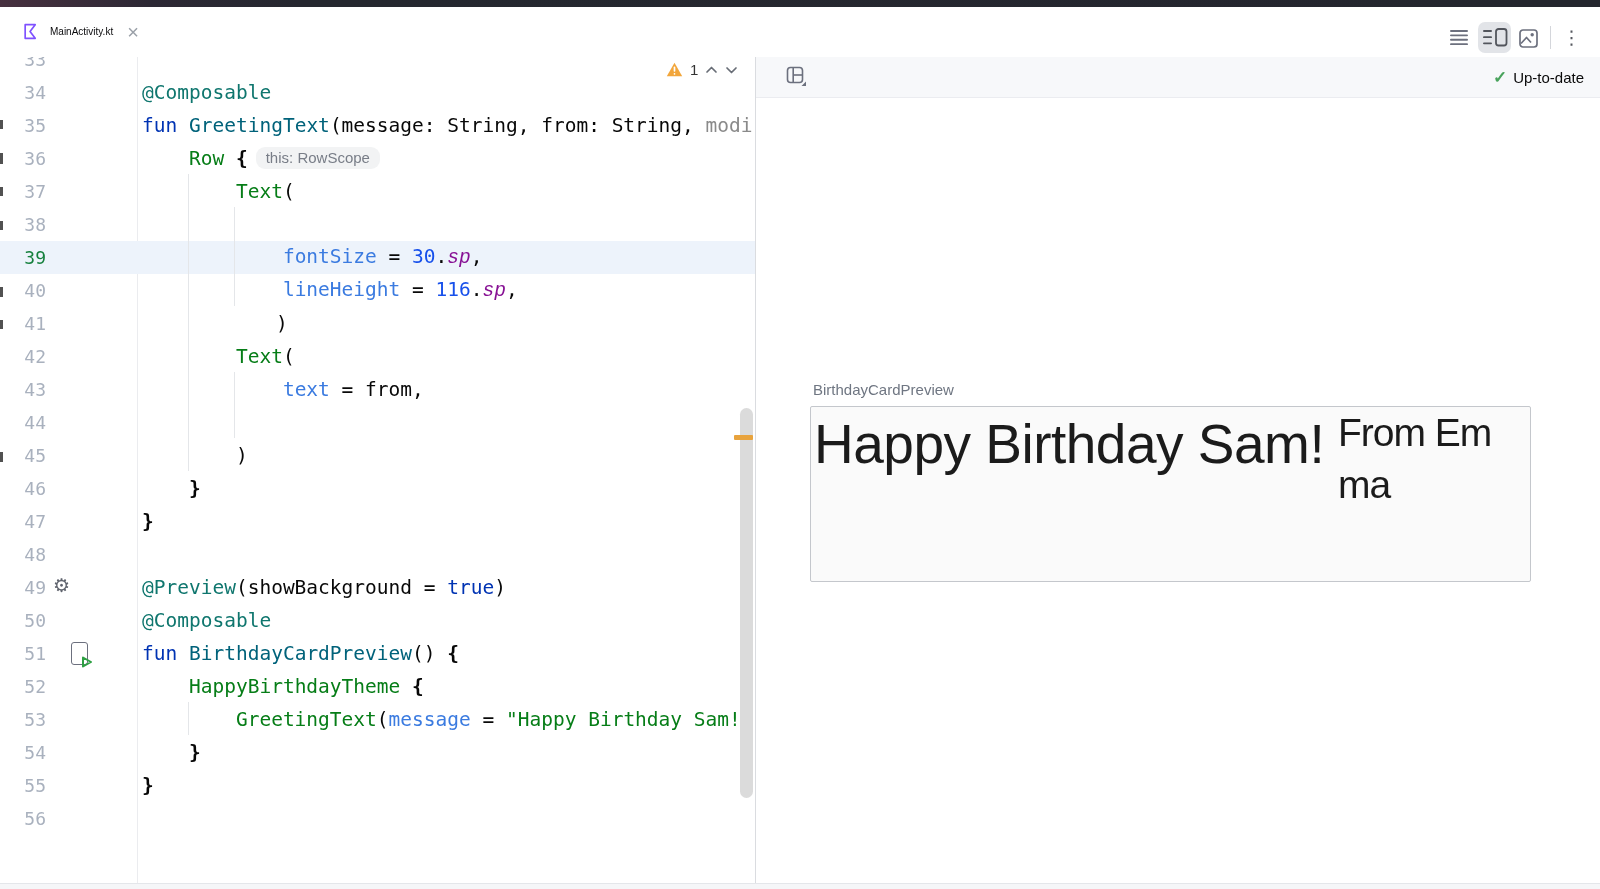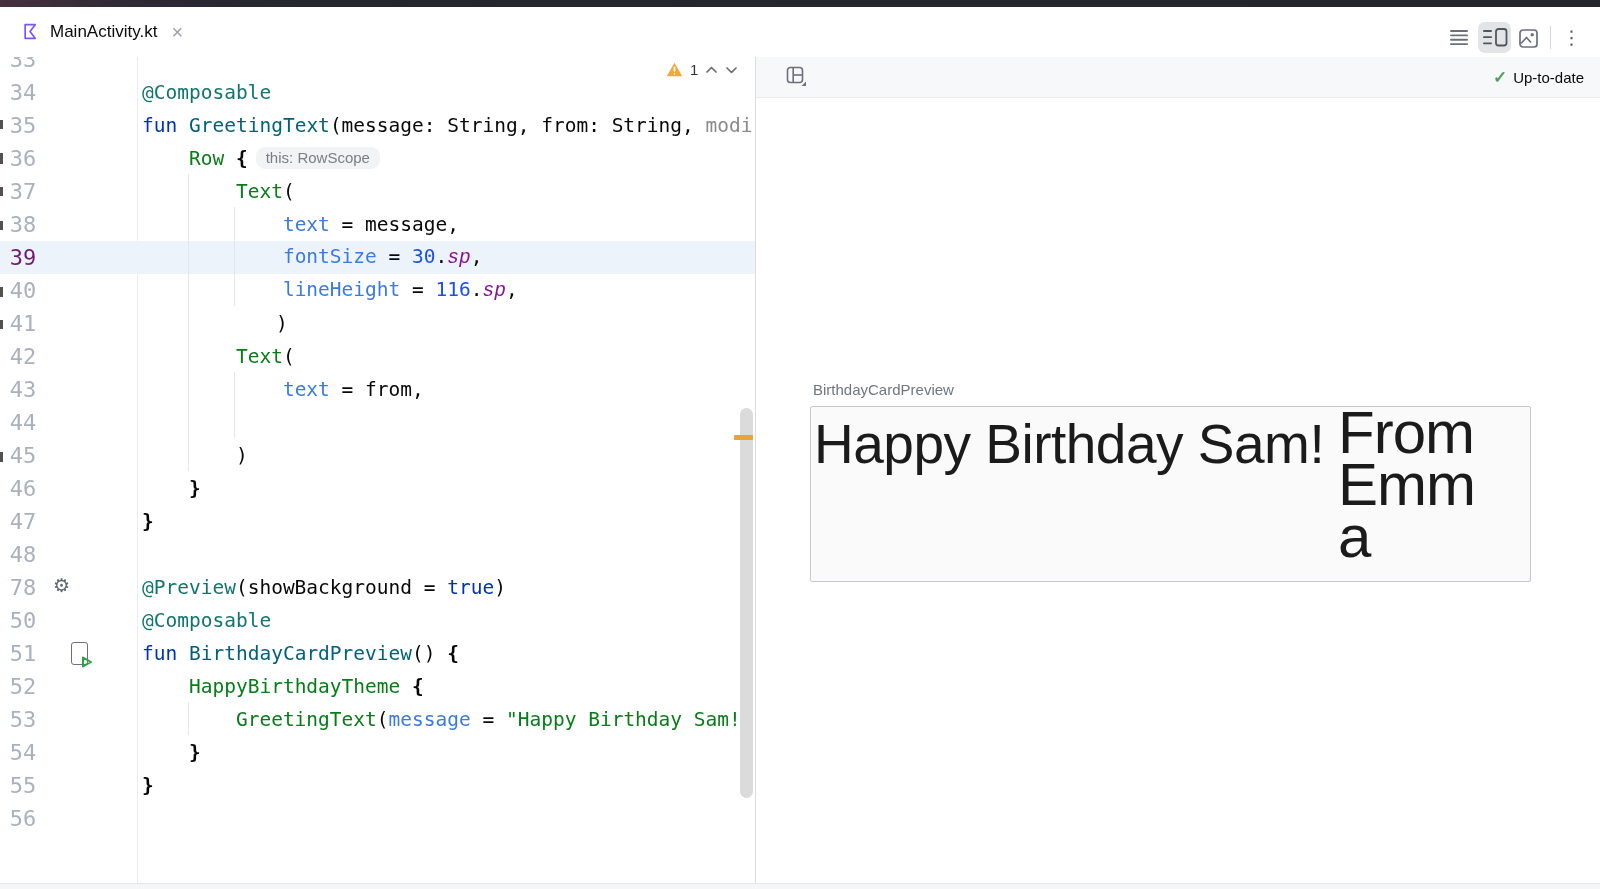--- a/index.html
+++ b/index.html
@@ -6,35 +6,35 @@
   .app{position:relative;width:1600px;height:889px;overflow:hidden;background:#fff;
        font-family:"Liberation Sans",sans-serif;color:#111;}
   
   .topstrip{position:absolute;left:0;top:0;width:1600px;height:7px;
     background:linear-gradient(90deg,#47303f 0px,#2c2834 150px,#25272f 300px,#24262e 100%);}
   
   .tabbar{position:absolute;left:0;top:7px;width:1600px;height:50px;background:#fff;
           border-bottom:1px solid #E8EAED;}
   .tab{position:absolute;left:0;top:0;height:49px;display:flex;align-items:center;padding:0 14px 0 22px;}
   .kticon{width:19px;height:19px;margin-right:9px;}
-  .tabtitle{font-size:17px;color:#0b0b0d;}
+  .tabtitle{font-size:10px;color:#0b0b0d;}
   .tabclose{margin-left:14px;font-size:20px;line-height:20px;color:#9AA0A8;cursor:pointer;}
   .tab-underline{position:absolute;left:3px;top:52px;width:193px;height:4px;border-radius:2px;background:#A6ACB8;}
   .tbico{position:absolute;top:0;display:flex;align-items:center;justify-content:center;}
   .split-bg{position:absolute;left:1478px;top:15px;width:33px;height:31px;border-radius:7px;background:#E2E4E8;}
   .tb-divider{position:absolute;left:1550px;top:19px;width:1px;height:23px;background:#D4D6DB;}
   .kebab{position:absolute;left:1562px;top:17px;font-size:19px;color:#55585F;letter-spacing:0;line-height:27px;}
   
   .editor{position:absolute;left:0;top:57px;width:755px;height:826px;overflow:hidden;background:#fff;
           border-right:1px solid #DADCE0;font-family:"DejaVu Sans Mono",monospace;}
   .gutter-sep{position:absolute;left:137px;top:0;width:1px;height:826px;background:#EBECEF;z-index:1;}
   .line-row{position:absolute;left:0;width:755px;height:33px;display:flex;align-items:center;z-index:2;}
   .line-row.cur{background:#EDF3FB;}
-  .lnum{width:46px;text-align:center;font-size:22px;color:#A9B1BE;flex:0 0 46px;}
-  .line-row.cur .lnum{color:#701a75;}
+  .lnum{width:46px;text-align:right;font-size:18px;color:#A9B1BE;flex:0 0 46px;}
+  .line-row.cur .lnum{color:#15803d;}
   .gut{flex:0 0 96px;}
   .codetxt{white-space:pre;font-size:19.5px;color:#080808;}
   .codetxt span{white-space:pre;}
   .c-kw{color:#0033B3;}
   .c-ann{color:#0f766e;}
   .c-fn{color:#00627A;}
   .c-comp{color:#067D17;}
   .c-str{color:#067D17;}
   .c-np{color:#3B7BE0;}
   .c-num{color:#1750EB;}
@@ -61,21 +61,21 @@
   .rhead{position:absolute;left:0;top:0;width:844px;height:40px;background:#F7F8FA;border-bottom:1px solid #EBECF0;}
   .rhead-ic{position:absolute;left:30px;top:9px;}
   .status{position:absolute;right:16px;top:0;height:40px;display:flex;align-items:center;gap:6px;}
   .checkmark{color:#49A35C;font-size:17px;font-weight:bold;}
   .statustxt{font-size:15px;color:#0a0a0a;}
   .rbody{position:absolute;left:0;top:41px;width:844px;height:785px;background:#fff;}
   .pv-label{position:absolute;left:57px;top:283px;font-size:15px;color:#6F7682;}
   .pv-card{position:absolute;left:54px;top:308px;width:719px;height:174px;background:#FAFAFA;
            border:1px solid #C4C7CC;border-radius:2px;overflow:hidden;}
   .pv-msg{position:absolute;left:3px;top:5px;font-size:55px;letter-spacing:-0.5px;color:#1b1b1b;white-space:nowrap;}
-  .pv-from{position:absolute;left:527px;top:0px;width:166px;font-size:60px;line-height:52px;
+  .pv-from{position:absolute;left:527px;top:0px;width:166px;font-size:39px;line-height:52px;
            letter-spacing:-1px;color:#1b1b1b;word-break:break-all;}
   
   .bstrip{position:absolute;left:0;top:883px;width:1600px;height:6px;background:#F5F6F8;border-top:1px solid #E4E6EA;}
 </style>
 </head>
 <body>
 
 <div class="app">
   <div class="topstrip"></div>
 
@@ -141,21 +141,20 @@
           <span class="codetxt"><span class="c-pl">    </span><span class="c-comp">Row</span><span class="c-pl"> </span><span class="c-bold">{</span><span class="c-hint">this: RowScope</span></span>
         </div>
         <div class="line-row" style="top: 117.5px;">
           <span class="lnum">37</span>
           <span class="gut"></span>
           <span class="codetxt"><span class="c-pl">        </span><span class="c-comp">Text</span><span class="c-pl">(</span></span>
         </div>
         <div class="line-row" style="top: 150.5px;">
           <span class="lnum">38</span>
           <span class="gut"></span>
-          <span class="codetxt"><span class="c-pl">            </span><span class="c-np">text</span><span class="c-pl"> = message,</span></span>
         </div>
         <div class="line-row cur" style="top: 183.5px;">
           <span class="lnum">39</span>
           <span class="gut"></span>
           <span class="codetxt"><span class="c-pl">            </span><span class="c-np">fontSize</span><span class="c-pl"> = </span><span class="c-num">30</span><span class="c-pl">.</span><span class="c-ext">sp</span><span class="c-pl">,</span></span>
         </div>
         <div class="line-row" style="top: 216.5px;">
           <span class="lnum">40</span>
           <span class="gut"></span>
           <span class="codetxt"><span class="c-pl">            </span><span class="c-np">lineHeight</span><span class="c-pl"> = </span><span class="c-num">116</span><span class="c-pl">.</span><span class="c-ext">sp</span><span class="c-pl">,</span></span>
@@ -193,21 +192,21 @@
           <span class="lnum">47</span>
           <span class="gut"></span>
           <span class="codetxt"><span class="c-bold">}</span></span>
         </div>
         <div class="line-row" style="top: 480.5px;">
           <span class="lnum">48</span>
           <span class="gut"></span>
           <span class="codetxt"></span>
         </div>
         <div class="line-row" style="top: 513.5px;">
-          <span class="lnum">78</span>
+          <span class="lnum">49</span>
           <span class="gut"></span>
           <span class="codetxt"><span class="c-ann">@Preview</span><span class="c-pl">(showBackground = </span><span class="c-kw">true</span><span class="c-pl">)</span></span>
         </div>
         <div class="line-row" style="top: 546.5px;">
           <span class="lnum">50</span>
           <span class="gut"></span>
           <span class="codetxt"><span class="c-ann">@Composable</span></span>
         </div>
         <div class="line-row" style="top: 579.5px;">
           <span class="lnum">51</span>

